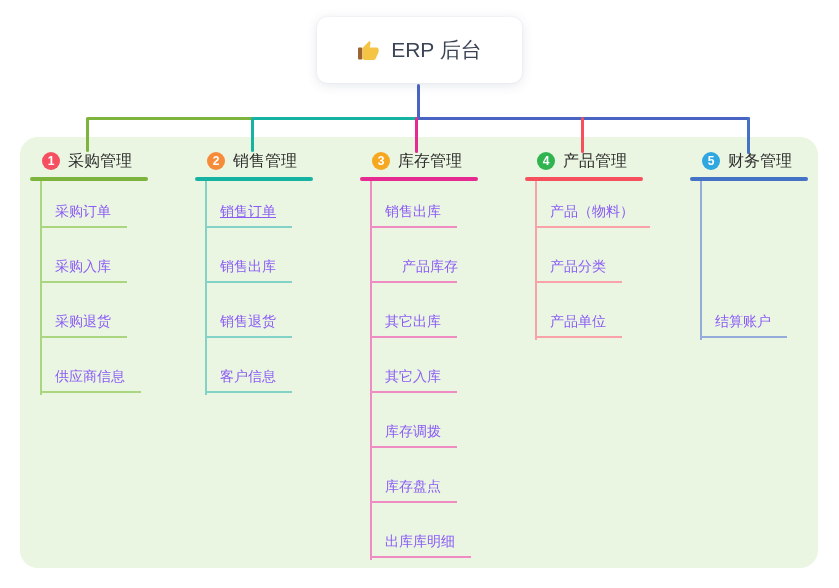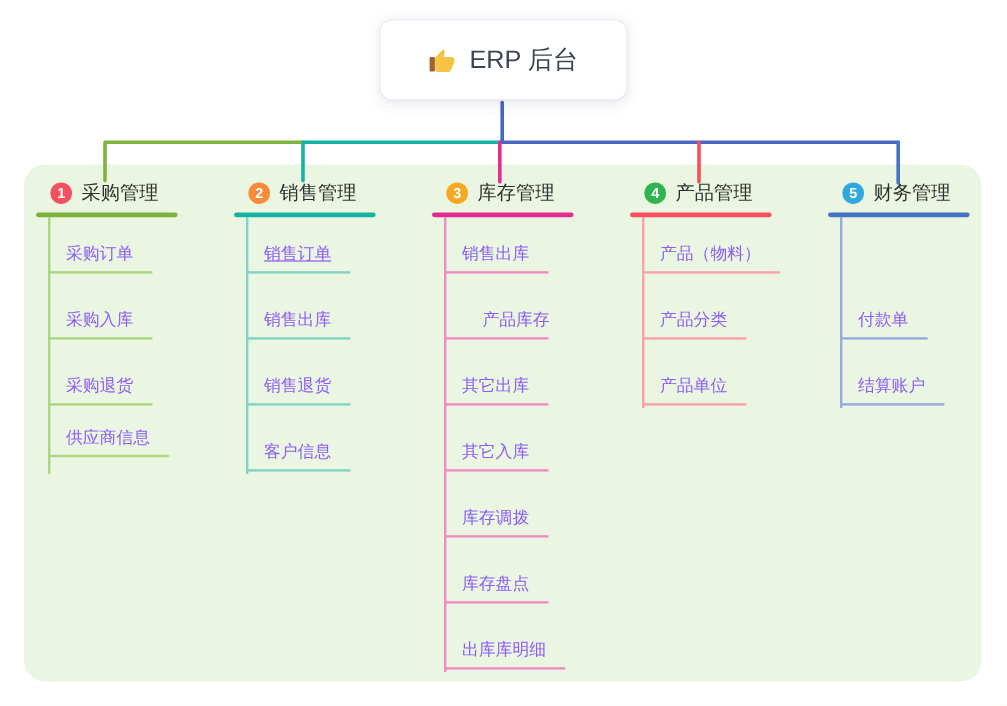--- a/index.html
+++ b/index.html
@@ -76,21 +76,21 @@
       <div class="branch" style="left: 30px;">
         <div class="branch-header">
           <span class="badge" style="background: rgb(244, 80, 96);">1</span>
           <span>采购管理</span>
         </div>
         <div class="branch-underline" style="background: rgb(125, 180, 61);"></div>
         <div class="branch-rail" style="height: 214px; background: rgb(169, 214, 127);"></div>
         <div class="leaf" style="top: 47px; width: 87px; border-bottom: 2px solid rgb(169, 214, 127);">采购订单</div>
         <div class="leaf" style="top: 102px; width: 87px; border-bottom: 2px solid rgb(169, 214, 127);">采购入库</div>
         <div class="leaf" style="top: 157px; width: 87px; border-bottom: 2px solid rgb(169, 214, 127); text-align: center;">采购退货</div>
-        <div class="leaf" style="top: 200px; width: 101px; border-bottom: 2px solid rgb(169, 214, 127);">供应商信息</div>
+        <div class="leaf" style="top: 212px; width: 101px; border-bottom: 2px solid rgb(169, 214, 127);">供应商信息</div>
       </div>
       <div class="branch" style="left: 195px;">
         <div class="branch-header">
           <span class="badge" style="background: rgb(246, 140, 58);">2</span>
           <span>销售管理</span>
         </div>
         <div class="branch-underline" style="background: rgb(23, 179, 162);"></div>
         <div class="branch-rail" style="height: 214px; background: rgb(130, 210, 199);"></div>
         <div class="leaf" style="top: 47px; width: 87px; border-bottom: 2px solid rgb(130, 210, 199); text-decoration: underline;">销售订单</div>
         <div class="leaf" style="top: 102px; width: 87px; border-bottom: 2px solid rgb(130, 210, 199);">销售出库</div>
@@ -123,18 +123,17 @@
         <div class="leaf" style="top: 102px; width: 87px; border-bottom: 2px solid rgb(249, 162, 169); text-align: right;">产品分类</div>
         <div class="leaf" style="top: 157px; width: 87px; border-bottom: 2px solid rgb(249, 162, 169);">产品单位</div>
       </div>
       <div class="branch" style="left: 690px;">
         <div class="branch-header">
           <span class="badge" style="background: rgb(47, 167, 224);">5</span>
           <span>财务管理</span>
         </div>
         <div class="branch-underline" style="background: rgb(68, 114, 196);"></div>
         <div class="branch-rail" style="height: 159px; background: rgb(149, 171, 219);"></div>
-        <div class="leaf" style="top: 102px; width: 73px; border-bottom: 2px solid rgb(149, 171, 219);">付款单</div>
         <div class="leaf" style="top: 157px; width: 87px; border-bottom: 2px solid rgb(149, 171, 219);">结算账户</div>
       </div>
     </div>
 
 </div>
 
 </body></html>

